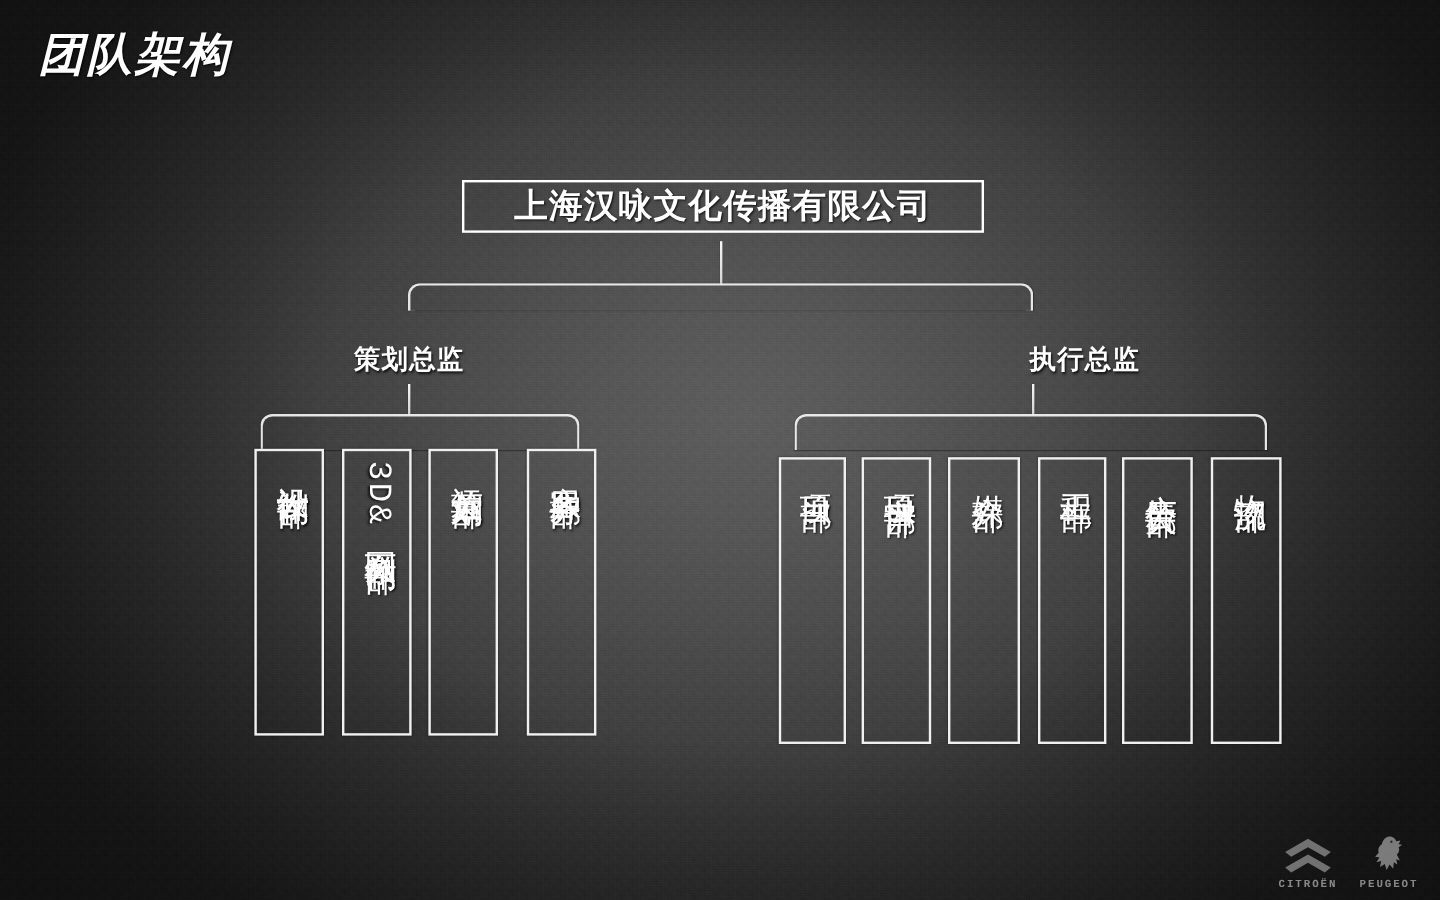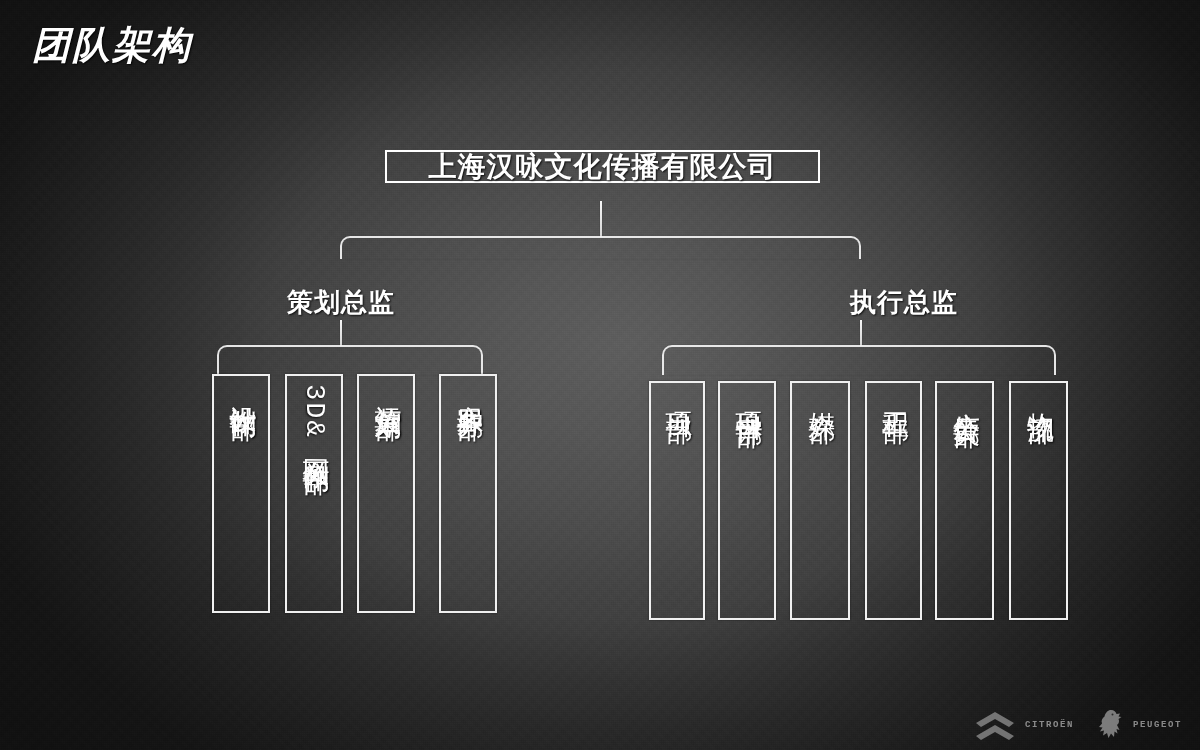--- a/index.html
+++ b/index.html
@@ -56,21 +56,21 @@
     text-shadow: 1px 1px 2px rgba(0,0,0,.75), 0 0 1px rgba(0,0,0,.9);
     white-space: nowrap;
   }
 
   
   #root-node {
     position: absolute;
     left: 385px;
     top: 150px;
     width: 435px;
-    height: 33px;
+    height: 44px;
     box-sizing: border-box;
     border: 2px solid #ffffff;
     display: flex;
     align-items: center;
     justify-content: center;
     color: #ffffff;
     font-size: 28px;
     font-weight: 700;
     letter-spacing: 1px;
     white-space: nowrap;
@@ -93,21 +93,21 @@
     border-top-left-radius: 10px;
     border-top-right-radius: 10px;
     border-bottom: none;
     box-shadow: 0 0 1px rgba(0,0,0,.4);
   }
 
   
   .director {
     position: absolute;
     color: #ffffff;
-    font-size: 26px;
+    font-size: 22px;
     font-weight: 700;
     letter-spacing: 1px;
     white-space: nowrap;
     text-shadow: 1px 1px 2px rgba(0,0,0,.8);
     text-align: center;
   }
 
   
   .dept {
     position: absolute;
@@ -140,20 +140,21 @@
     position: absolute;
     right: 18px;
     bottom: 8px;
     display: flex;
     align-items: flex-end;
     gap: 16px;
     opacity: .55;
   }
   .logo-block {
     display: flex;
+    flex-direction: column;
     align-items: center;
     gap: 3px;
   }
   .logo-word {
     color: #e8e8e8;
     font-size: 9px;
     font-weight: 700;
     letter-spacing: 1.6px;
     text-shadow: 0 0 1px rgba(0,0,0,.8);
   }

